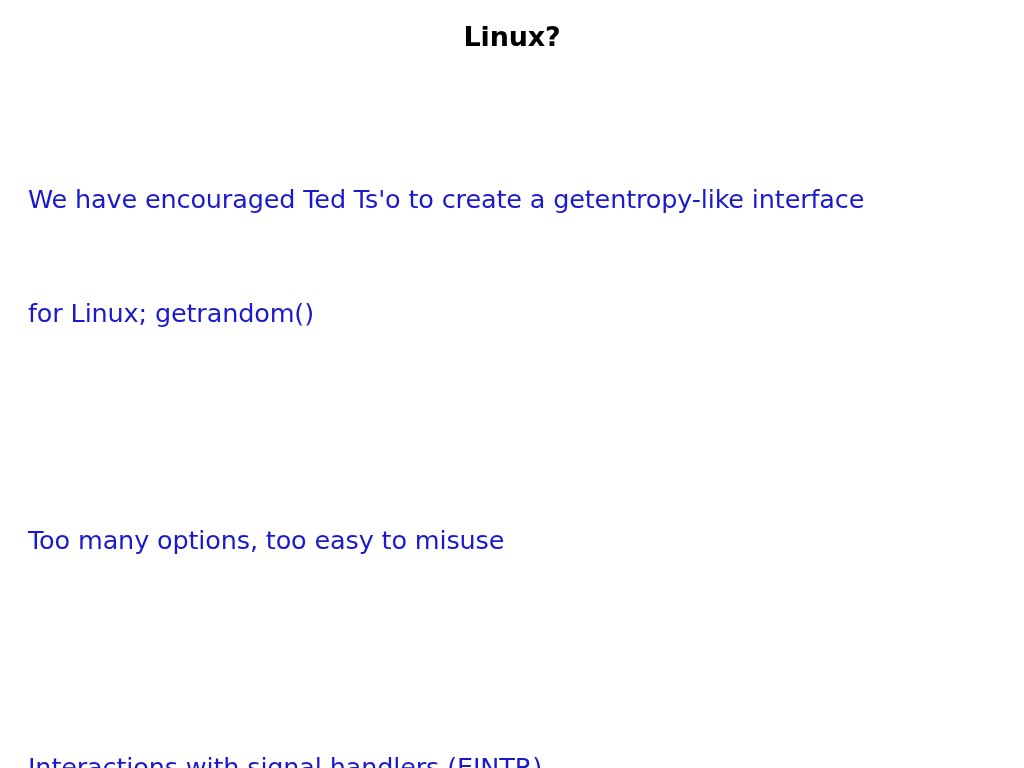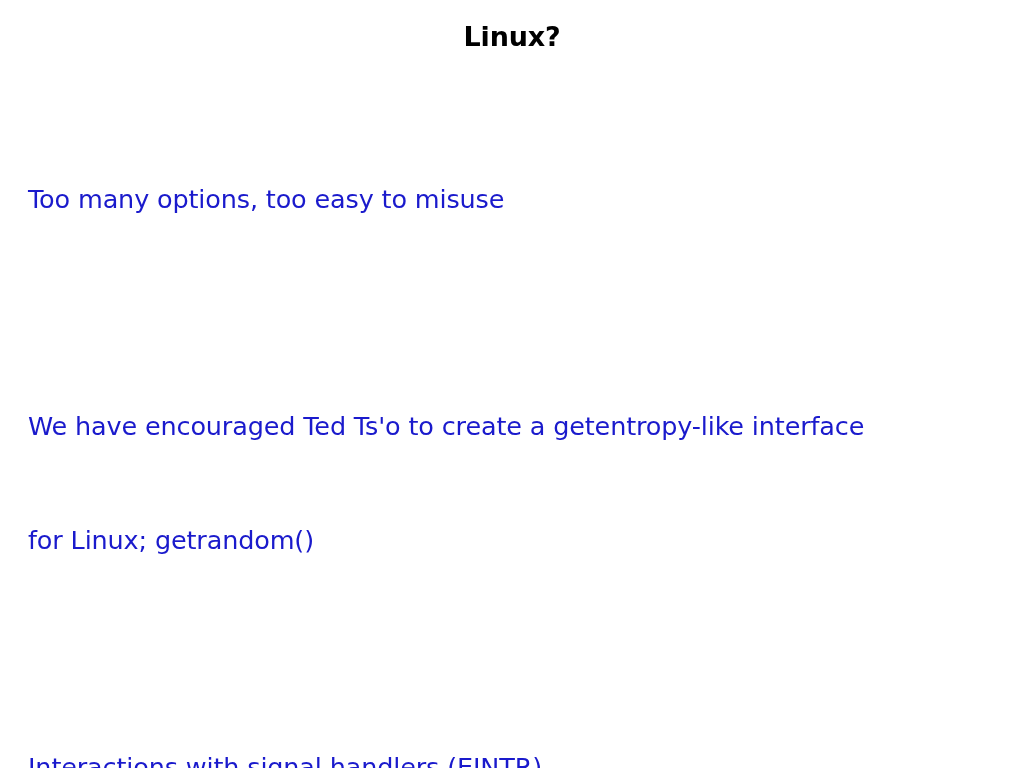--- a/index.html
+++ b/index.html
@@ -64,26 +64,26 @@
 </head>
 <body>
 
 <div class="slide" style="background: rgb(255, 255, 255);">
 
   <div class="slide-title" style="color: rgb(0, 0, 0);">Linux?</div>
 
   <div class="body-block">
 
     <p class="bullet" style="color: rgb(26, 26, 204);">
-      <span class="line">Too many options, too easy to misuse</span>
+      <span class="line">We have encouraged Ted Ts'o to create a getentropy-like interface</span>
+      <span class="line">for Linux; getrandom()</span>
     </p>
 
     <p class="bullet" style="color: rgb(26, 26, 204);">
-      <span class="line">We have encouraged Ted Ts'o to create a getentropy-like interface</span>
-      <span class="line">for Linux; getrandom()</span>
+      <span class="line">Too many options, too easy to misuse</span>
     </p>
 
     <p class="bullet" style="color: rgb(26, 26, 204);">
       <span class="line">Interactions with signal handlers (EINTR)</span>
     </p>
 
   </div>
 
 </div>
 

